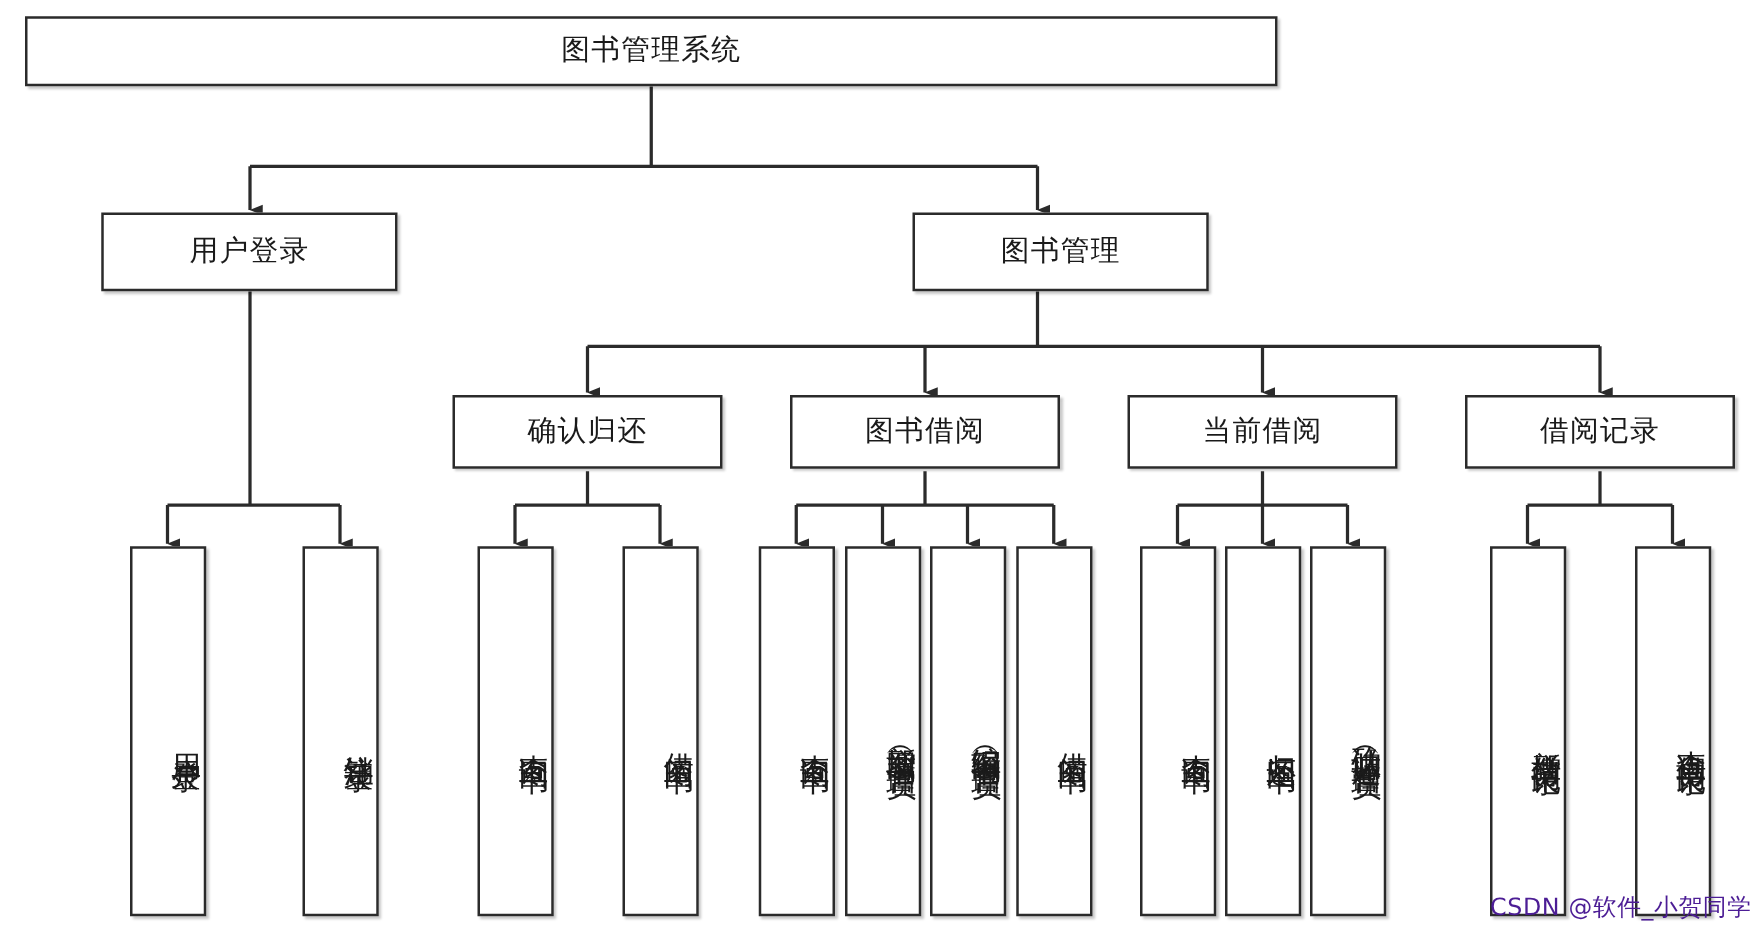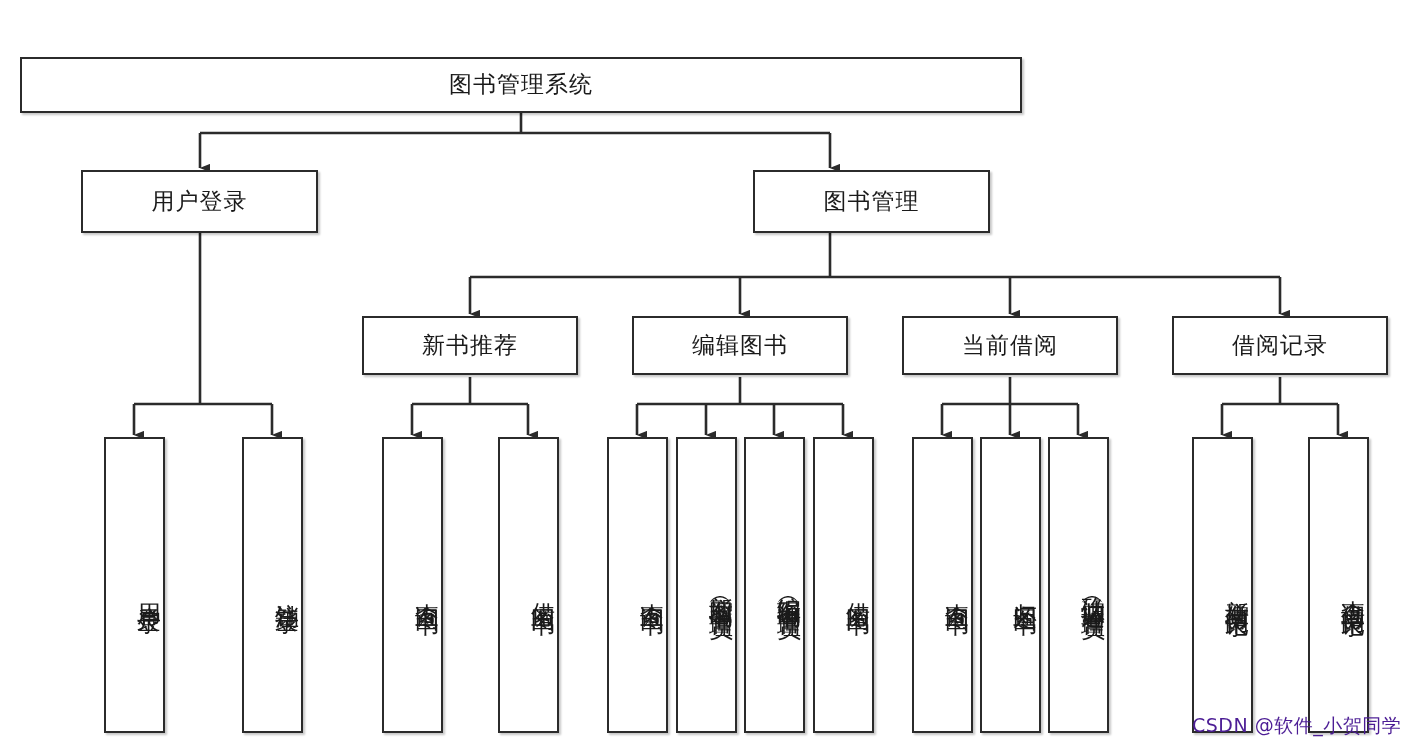--- a/index.html
+++ b/index.html
@@ -35,21 +35,20 @@
     color: #1a1a1a;
     z-index: 2;
   }
   .node.h {
     font-size: 23px;
     letter-spacing: 1px;
     line-height: 1.1;
   }
   .node.root {
     font-size: 23px;
-    margin-top: 44px;
   }
   .node.v {
     writing-mode: vertical-rl;
     text-orientation: upright;
     align-items: flex-start;
     justify-content: center;
     padding-top: 10px;
     font-size: 24px;
     line-height: 1.18;
     letter-spacing: 3px;
@@ -126,29 +125,29 @@
     </g>
   </svg>
 
   <div class="node h root" style="left:20px; top:13px; width:1002px; height:56px;">
     <span>图书管理系统</span>
   </div>
 
   <div class="node h" style="left:81px; top:170px; width:237px; height:63px;">
     <span>用户登录</span>
   </div>
-  <div class="node h" style="left:753px; top:170px; width:237px; height:63px;">
+  <div class="node h" style="left:730px; top:170px; width:237px; height:63px;">
     <span>图书管理</span>
   </div>
 
   <div class="node h" style="left:362px; top:316px; width:216px; height:59px;">
-    <span>新书推荐</span>
+    <span>确认归还</span>
   </div>
   <div class="node h" style="left:632px; top:316px; width:216px; height:59px;">
-    <span>编辑图书</span>
+    <span>图书借阅</span>
   </div>
   <div class="node h" style="left:1172px; top:316px; width:216px; height:59px;">
     <span>借阅记录</span>
   </div>
   <div class="node h" style="left:902px; top:316px; width:216px; height:59px;">
     <span>当前借阅</span>
   </div>
 
   <div class="node v" style="left:104px; top:437px; width:61px; height:296px;">
     <span class="vlabel">用户登录</span>

